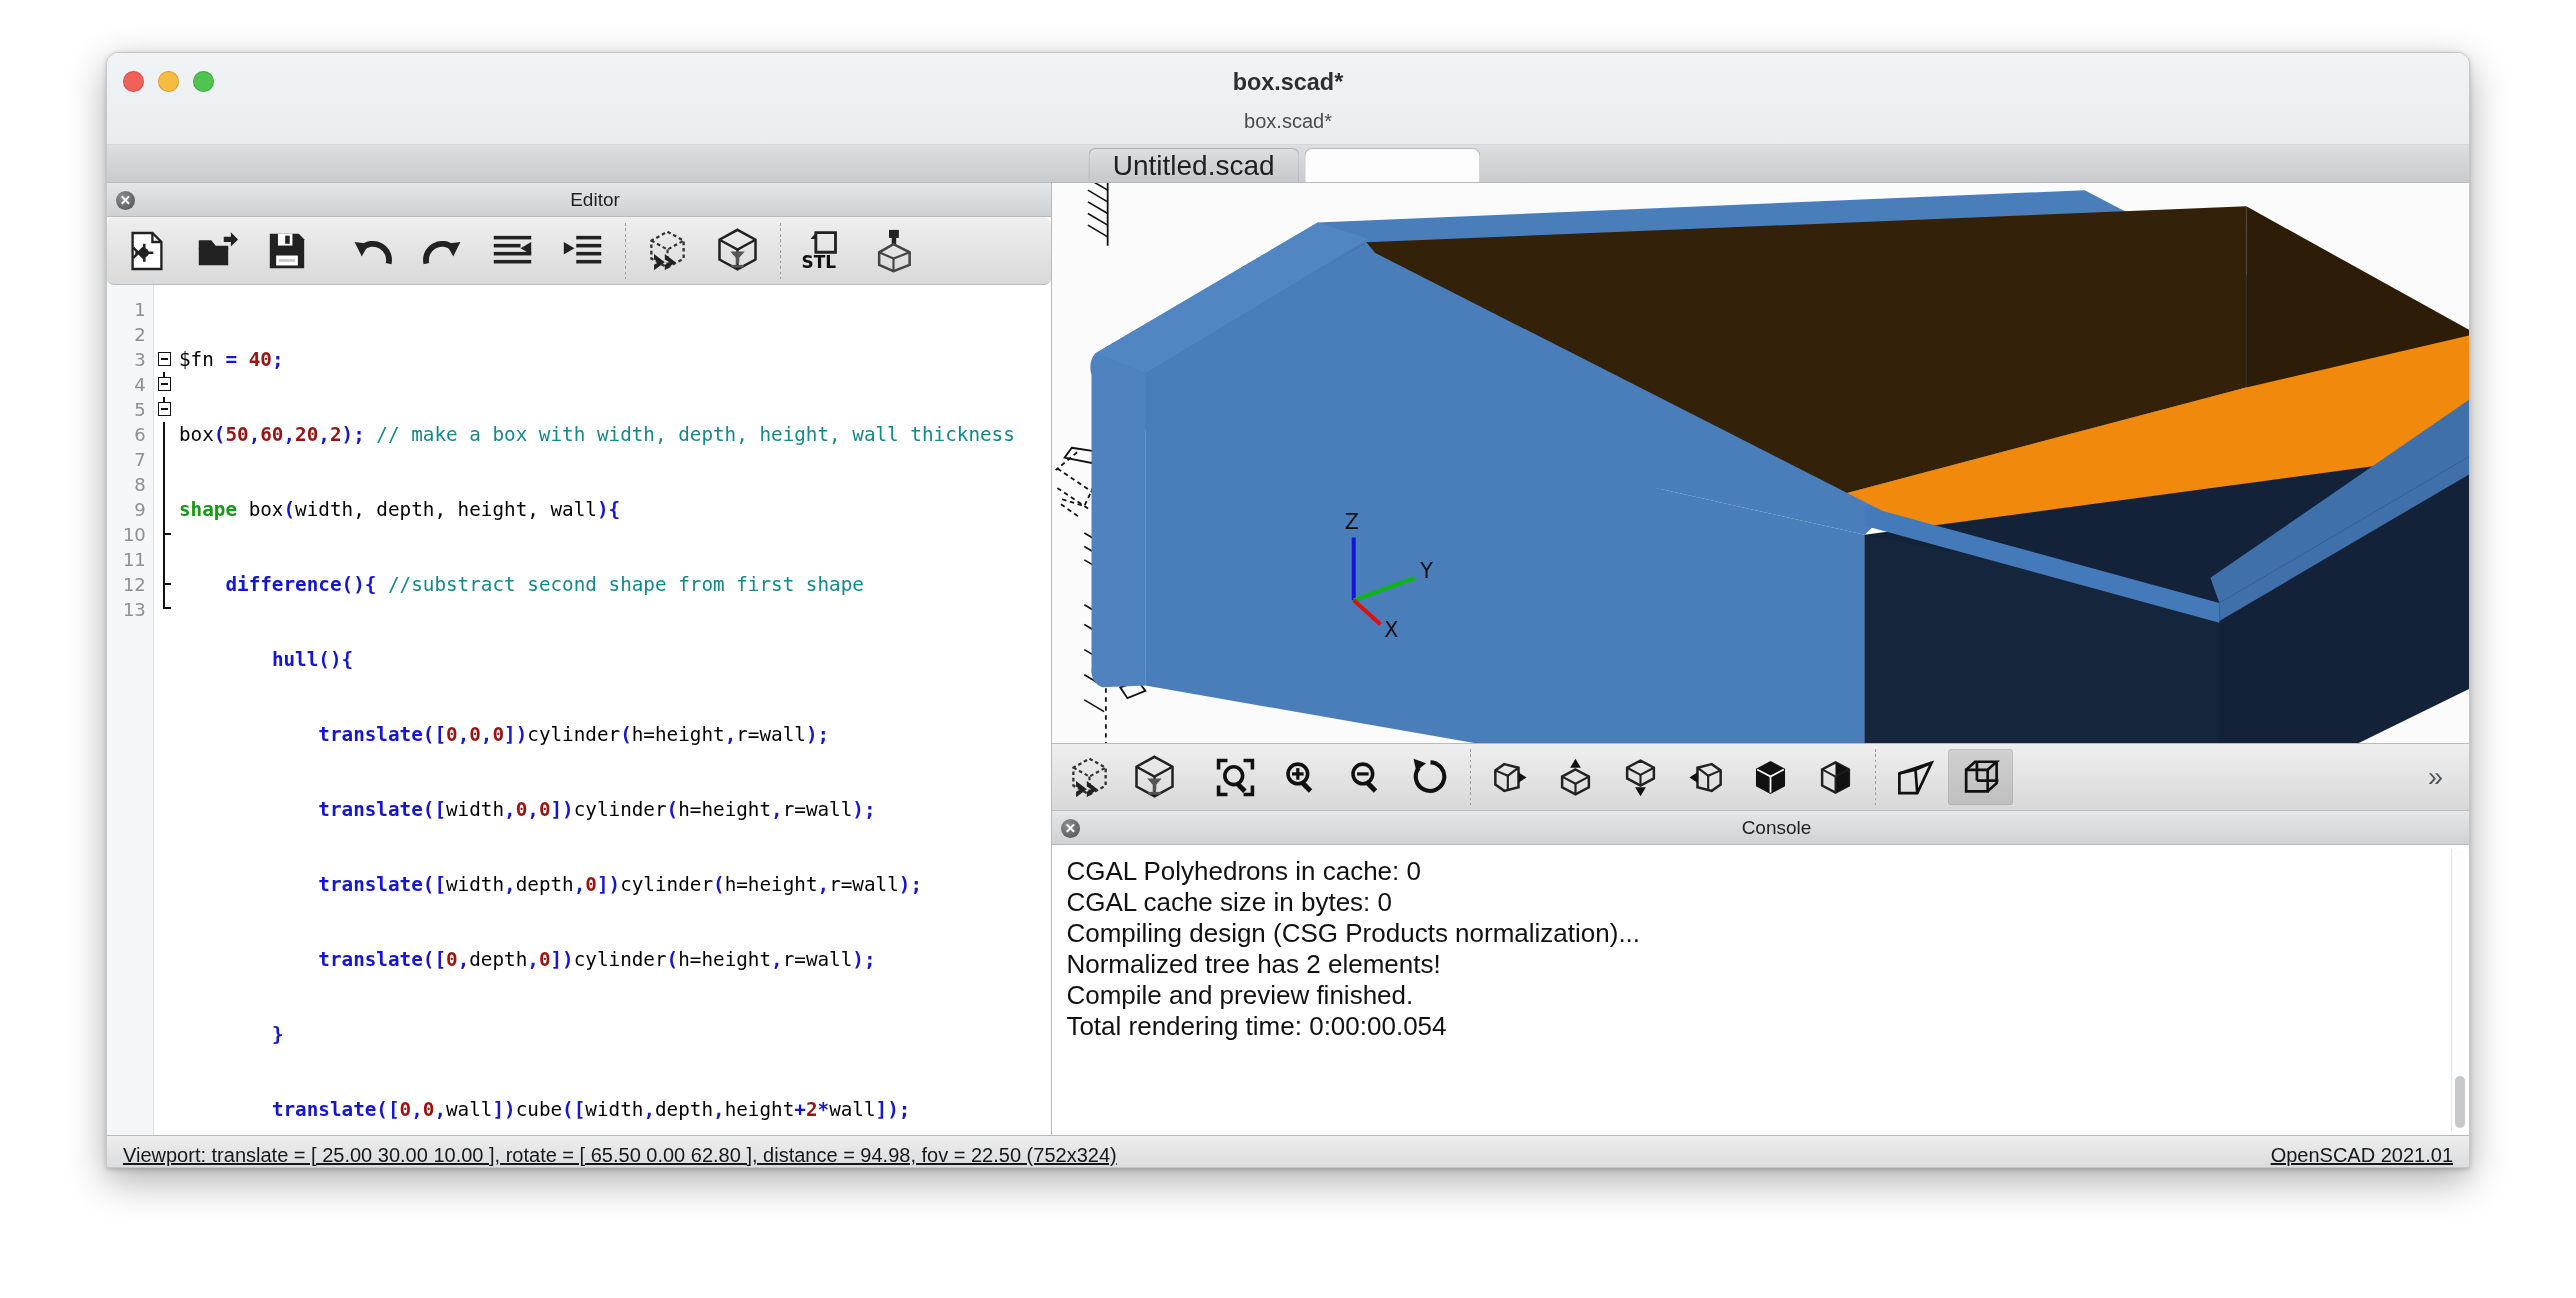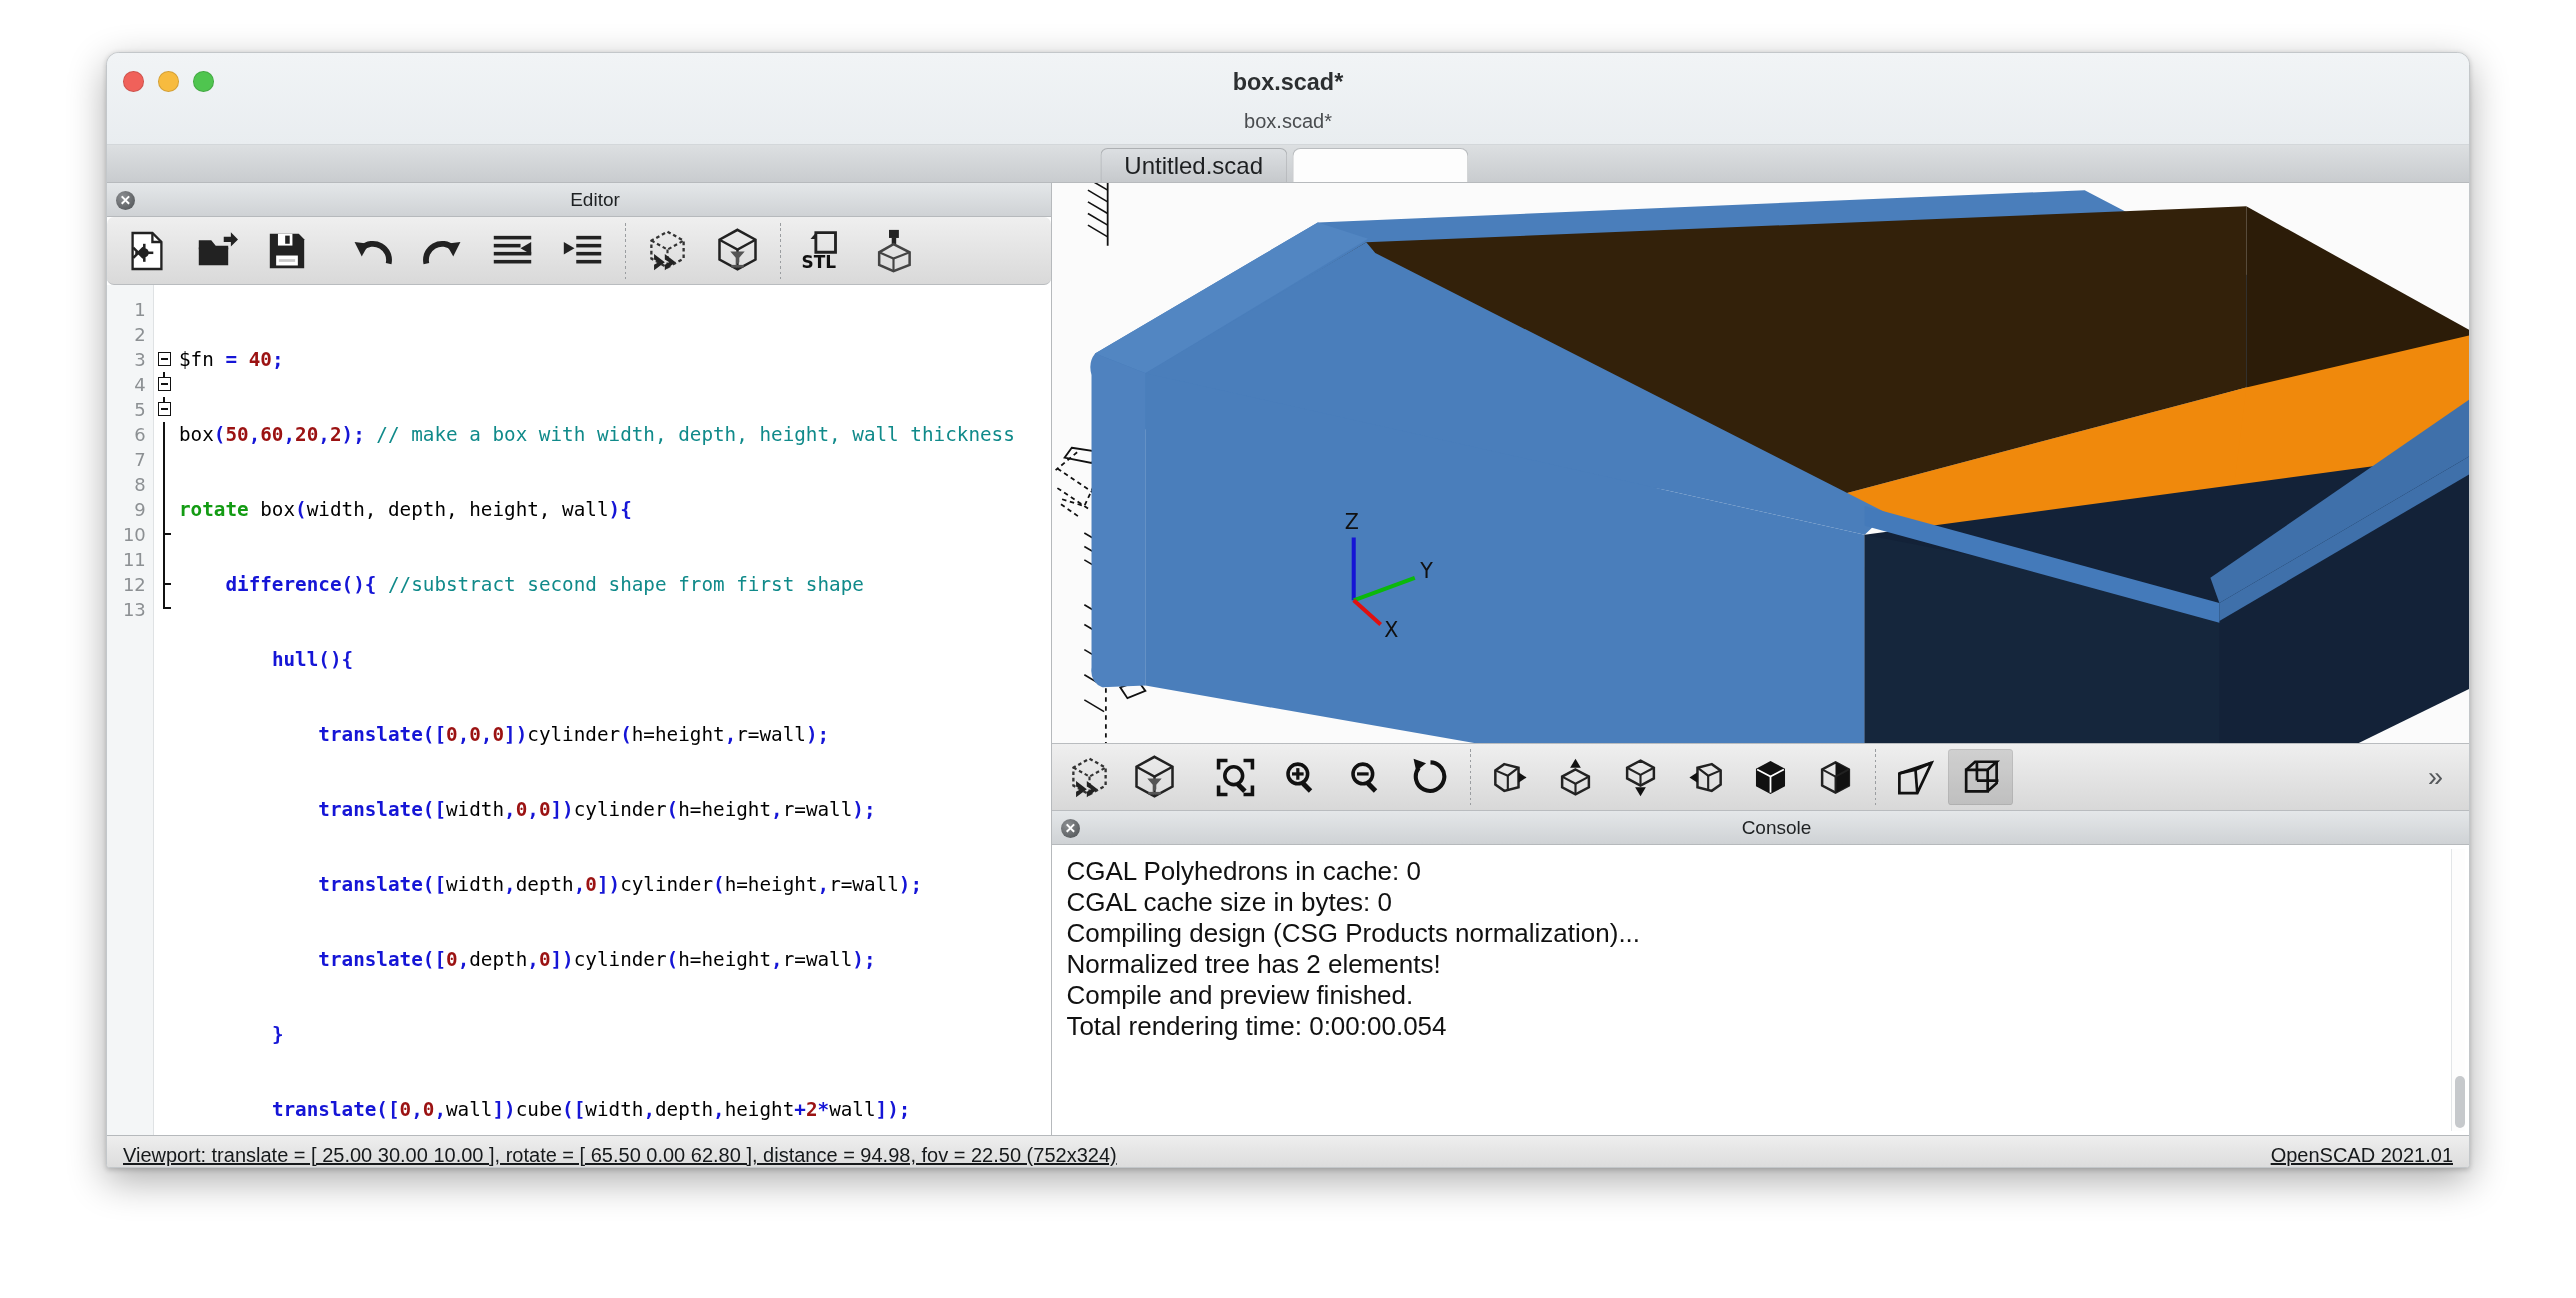--- a/index.html
+++ b/index.html
@@ -47,21 +47,21 @@
   #tabbar {
     position: relative; height: 38px;
     background: linear-gradient(#dcdfe1, #c9cccf);
     border-bottom: 0.9px solid #b7babd;
     display: flex; align-items: flex-end; justify-content: center;
   }
   #tabstrip { display: flex; align-items: flex-end; gap: 5.4px; transform: translateX(-3.6px); }
   .tab {
     height: 34px; padding: 0 23.4px;
     display: flex; align-items: center;
-    font-size: 24px; color: #1d1f21;
+    font-size: 28px; color: #1d1f21;
     background: linear-gradient(#dcdfe2, #c6c9cc);
     border: 0.9px solid #adb0b3; border-bottom: none;
     border-radius: 7.2px 7.2px 0 0;
   }
   .tab.blank {
     width: 176px; padding: 0;
     background: #fdfdfd; border-color: #b9bcbf;
     border-radius: 8px 8px 0 0;
   }
 
@@ -414,21 +414,21 @@
             </div>
           <div class="fold">
               <div class="vline half-top"></div>
               <div class="endtick" style="top:10.8px"></div>
             </div>
         </div>
 
         <div id="code-lines">
           <div class="cline"><span class="k-var">$fn </span><span class="k-fn">=</span><span class="k-var"> </span><span class="k-num">40</span><span class="k-fn">;</span></div>
           <div class="cline"><span class="k-var">box</span><span class="k-fn">(</span><span class="k-num">50</span><span class="k-fn">,</span><span class="k-num">60</span><span class="k-fn">,</span><span class="k-num">20</span><span class="k-fn">,</span><span class="k-num">2</span><span class="k-fn">);</span><span class="k-com"> // make a box with width, depth, height, wall thickness</span></div>
-          <div class="cline"><span class="k-mod">rotate</span><span class="k-var"> box</span><span class="k-fn">(</span><span class="k-var">width, depth, height, wall</span><span class="k-fn">){</span></div>
+          <div class="cline"><span class="k-mod">shape</span><span class="k-var"> box</span><span class="k-fn">(</span><span class="k-var">width, depth, height, wall</span><span class="k-fn">){</span></div>
           <div class="cline"><span class="k-var">    </span><span class="k-fn">difference(){</span><span class="k-com"> //substract second shape from first shape</span></div>
           <div class="cline"><span class="k-var">        </span><span class="k-fn">hull(){</span></div>
           <div class="cline"><span class="k-var">            </span><span class="k-fn">translate([</span><span class="k-num">0</span><span class="k-fn">,</span><span class="k-num">0</span><span class="k-fn">,</span><span class="k-num">0</span><span class="k-fn">])</span><span class="k-var">cylinder</span><span class="k-fn">(</span><span class="k-var">h=height</span><span class="k-fn">,</span><span class="k-var">r=wall</span><span class="k-fn">);</span></div>
           <div class="cline"><span class="k-var">            </span><span class="k-fn">translate([</span><span class="k-var">width</span><span class="k-fn">,</span><span class="k-num">0</span><span class="k-fn">,</span><span class="k-num">0</span><span class="k-fn">])</span><span class="k-var">cylinder</span><span class="k-fn">(</span><span class="k-var">h=height</span><span class="k-fn">,</span><span class="k-var">r=wall</span><span class="k-fn">);</span></div>
           <div class="cline"><span class="k-var">            </span><span class="k-fn">translate([</span><span class="k-var">width</span><span class="k-fn">,</span><span class="k-var">depth</span><span class="k-fn">,</span><span class="k-num">0</span><span class="k-fn">])</span><span class="k-var">cylinder</span><span class="k-fn">(</span><span class="k-var">h=height</span><span class="k-fn">,</span><span class="k-var">r=wall</span><span class="k-fn">);</span></div>
           <div class="cline"><span class="k-var">            </span><span class="k-fn">translate([</span><span class="k-num">0</span><span class="k-fn">,</span><span class="k-var">depth</span><span class="k-fn">,</span><span class="k-num">0</span><span class="k-fn">])</span><span class="k-var">cylinder</span><span class="k-fn">(</span><span class="k-var">h=height</span><span class="k-fn">,</span><span class="k-var">r=wall</span><span class="k-fn">);</span></div>
           <div class="cline"><span class="k-var">        </span><span class="k-fn">}</span></div>
           <div class="cline"><span class="k-var">        </span><span class="k-fn">translate([</span><span class="k-num">0</span><span class="k-fn">,</span><span class="k-num">0</span><span class="k-fn">,</span><span class="k-var">wall</span><span class="k-fn">])</span><span class="k-var">cube</span><span class="k-fn">([</span><span class="k-var">width</span><span class="k-fn">,</span><span class="k-var">depth</span><span class="k-fn">,</span><span class="k-var">height</span><span class="k-fn">+</span><span class="k-num">2</span><span class="k-fn">*</span><span class="k-var">wall</span><span class="k-fn">]);</span></div>
           
           

